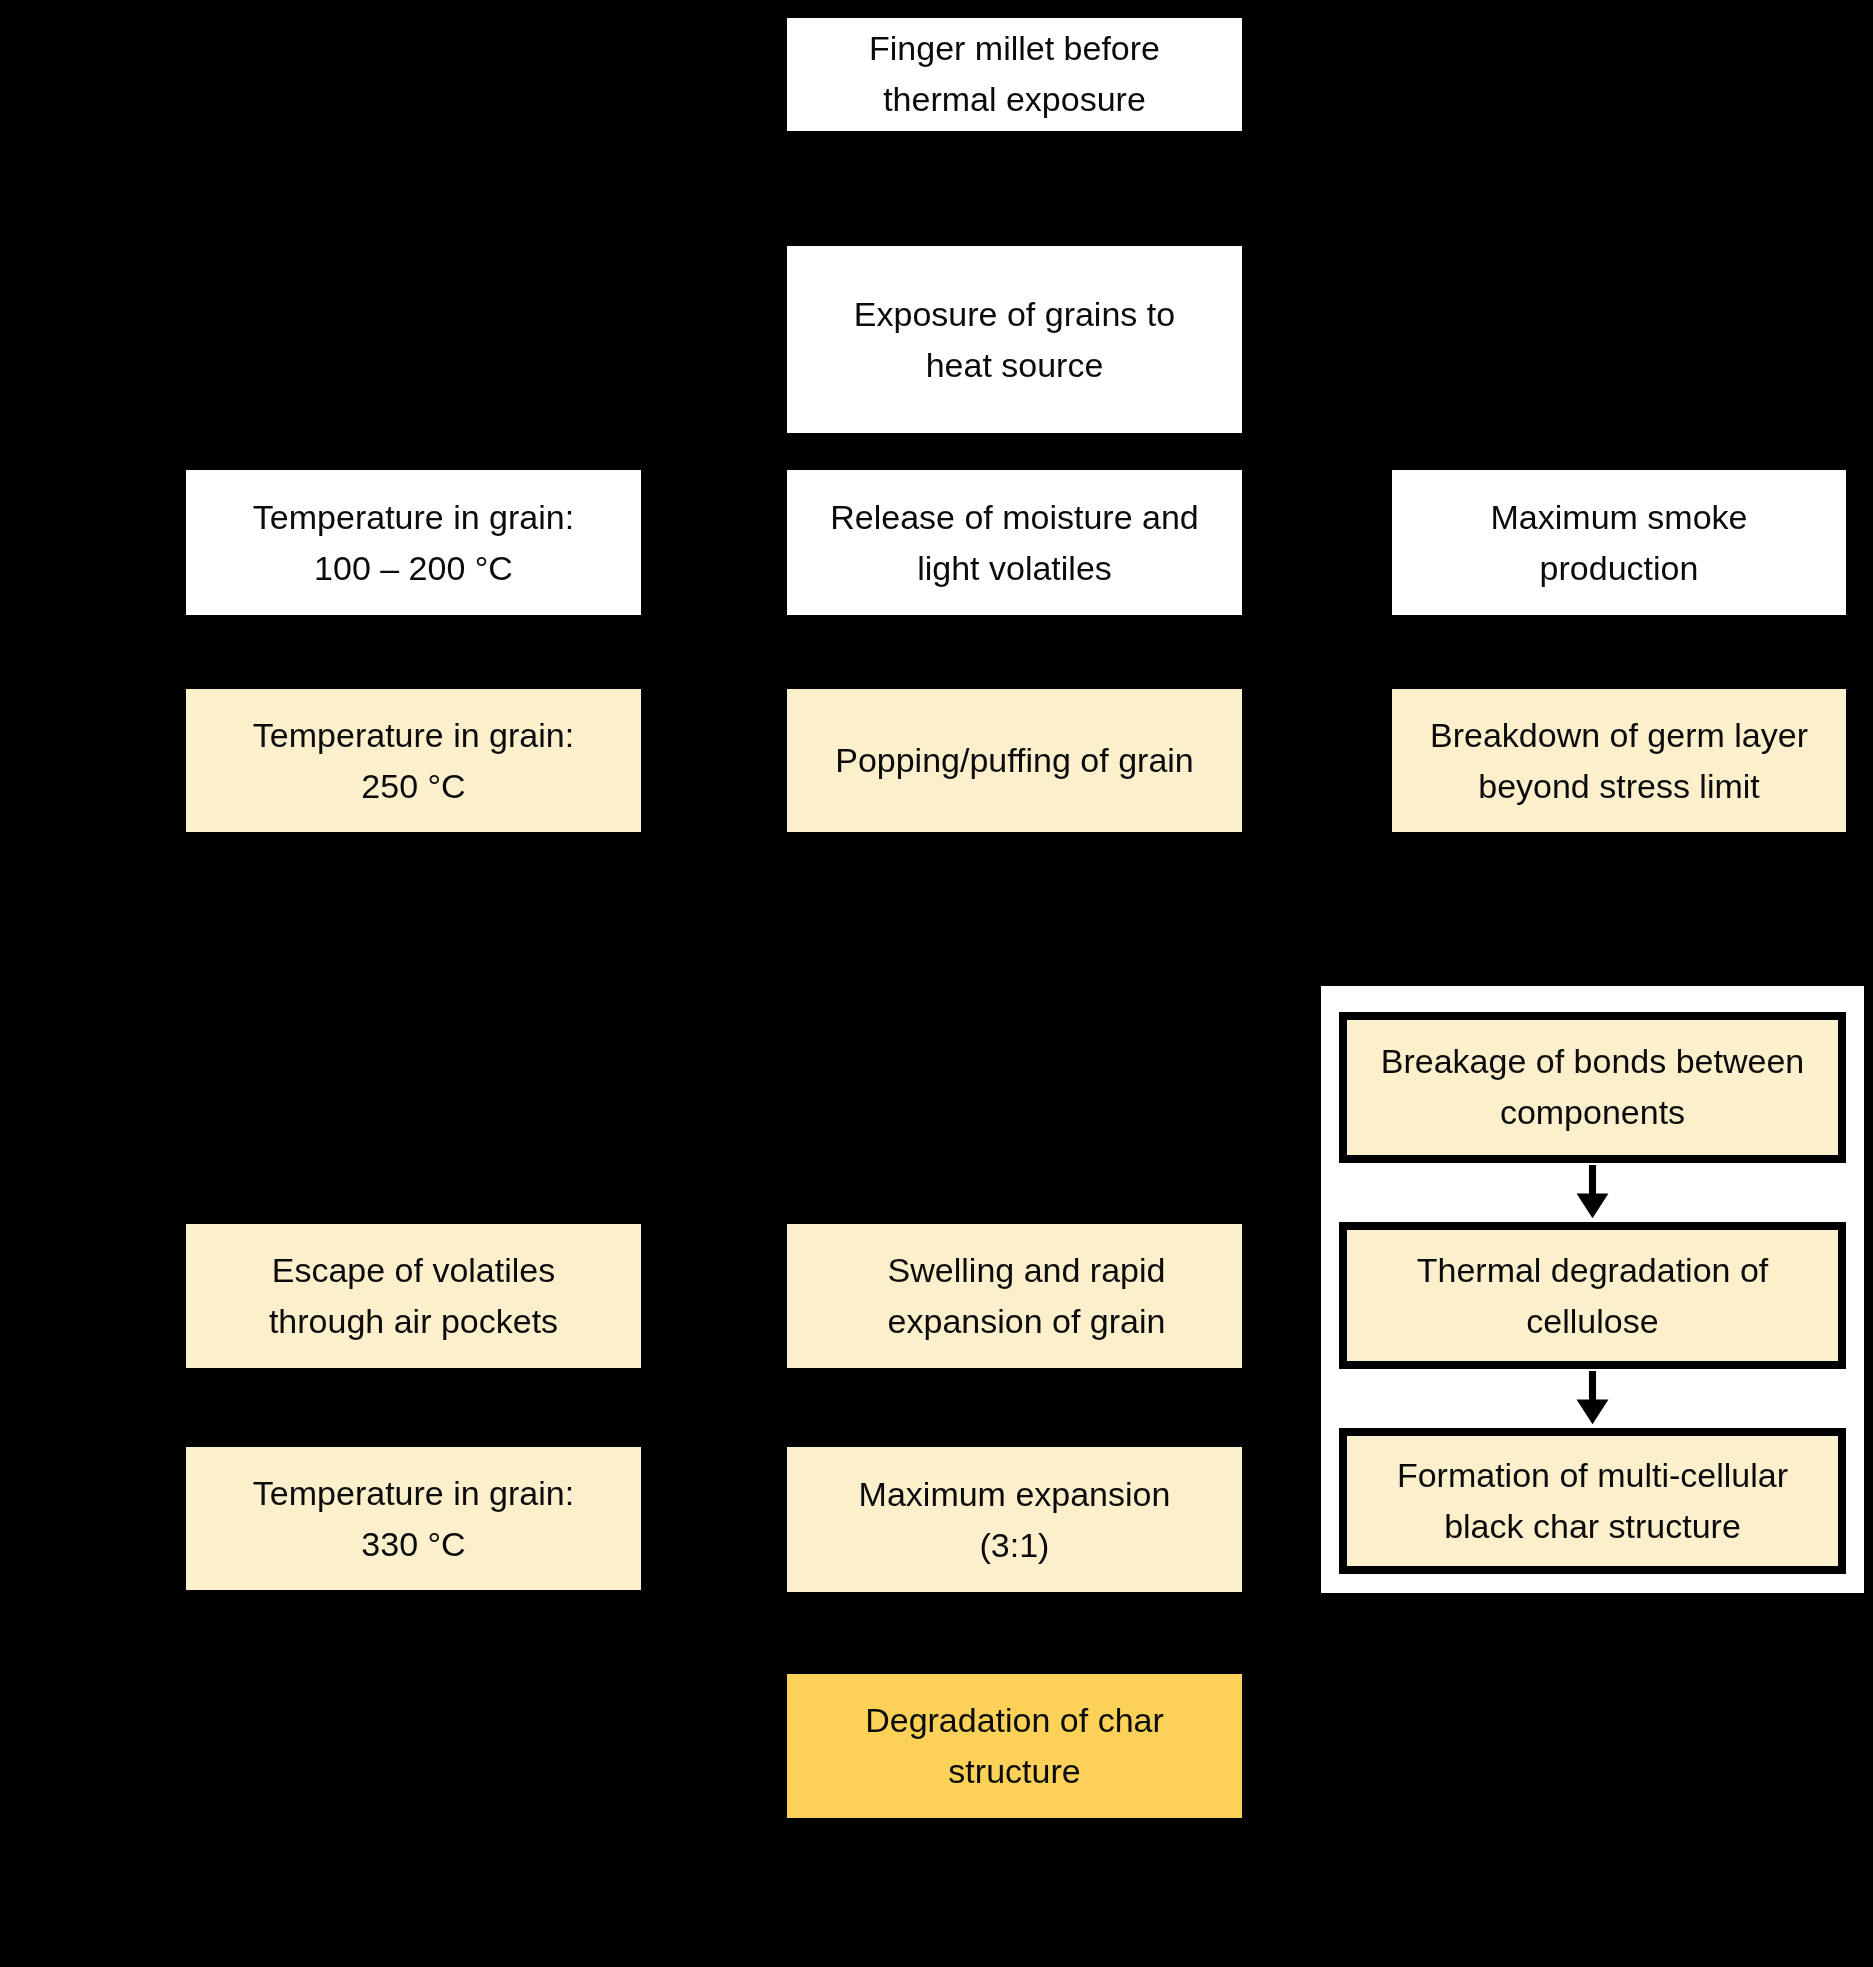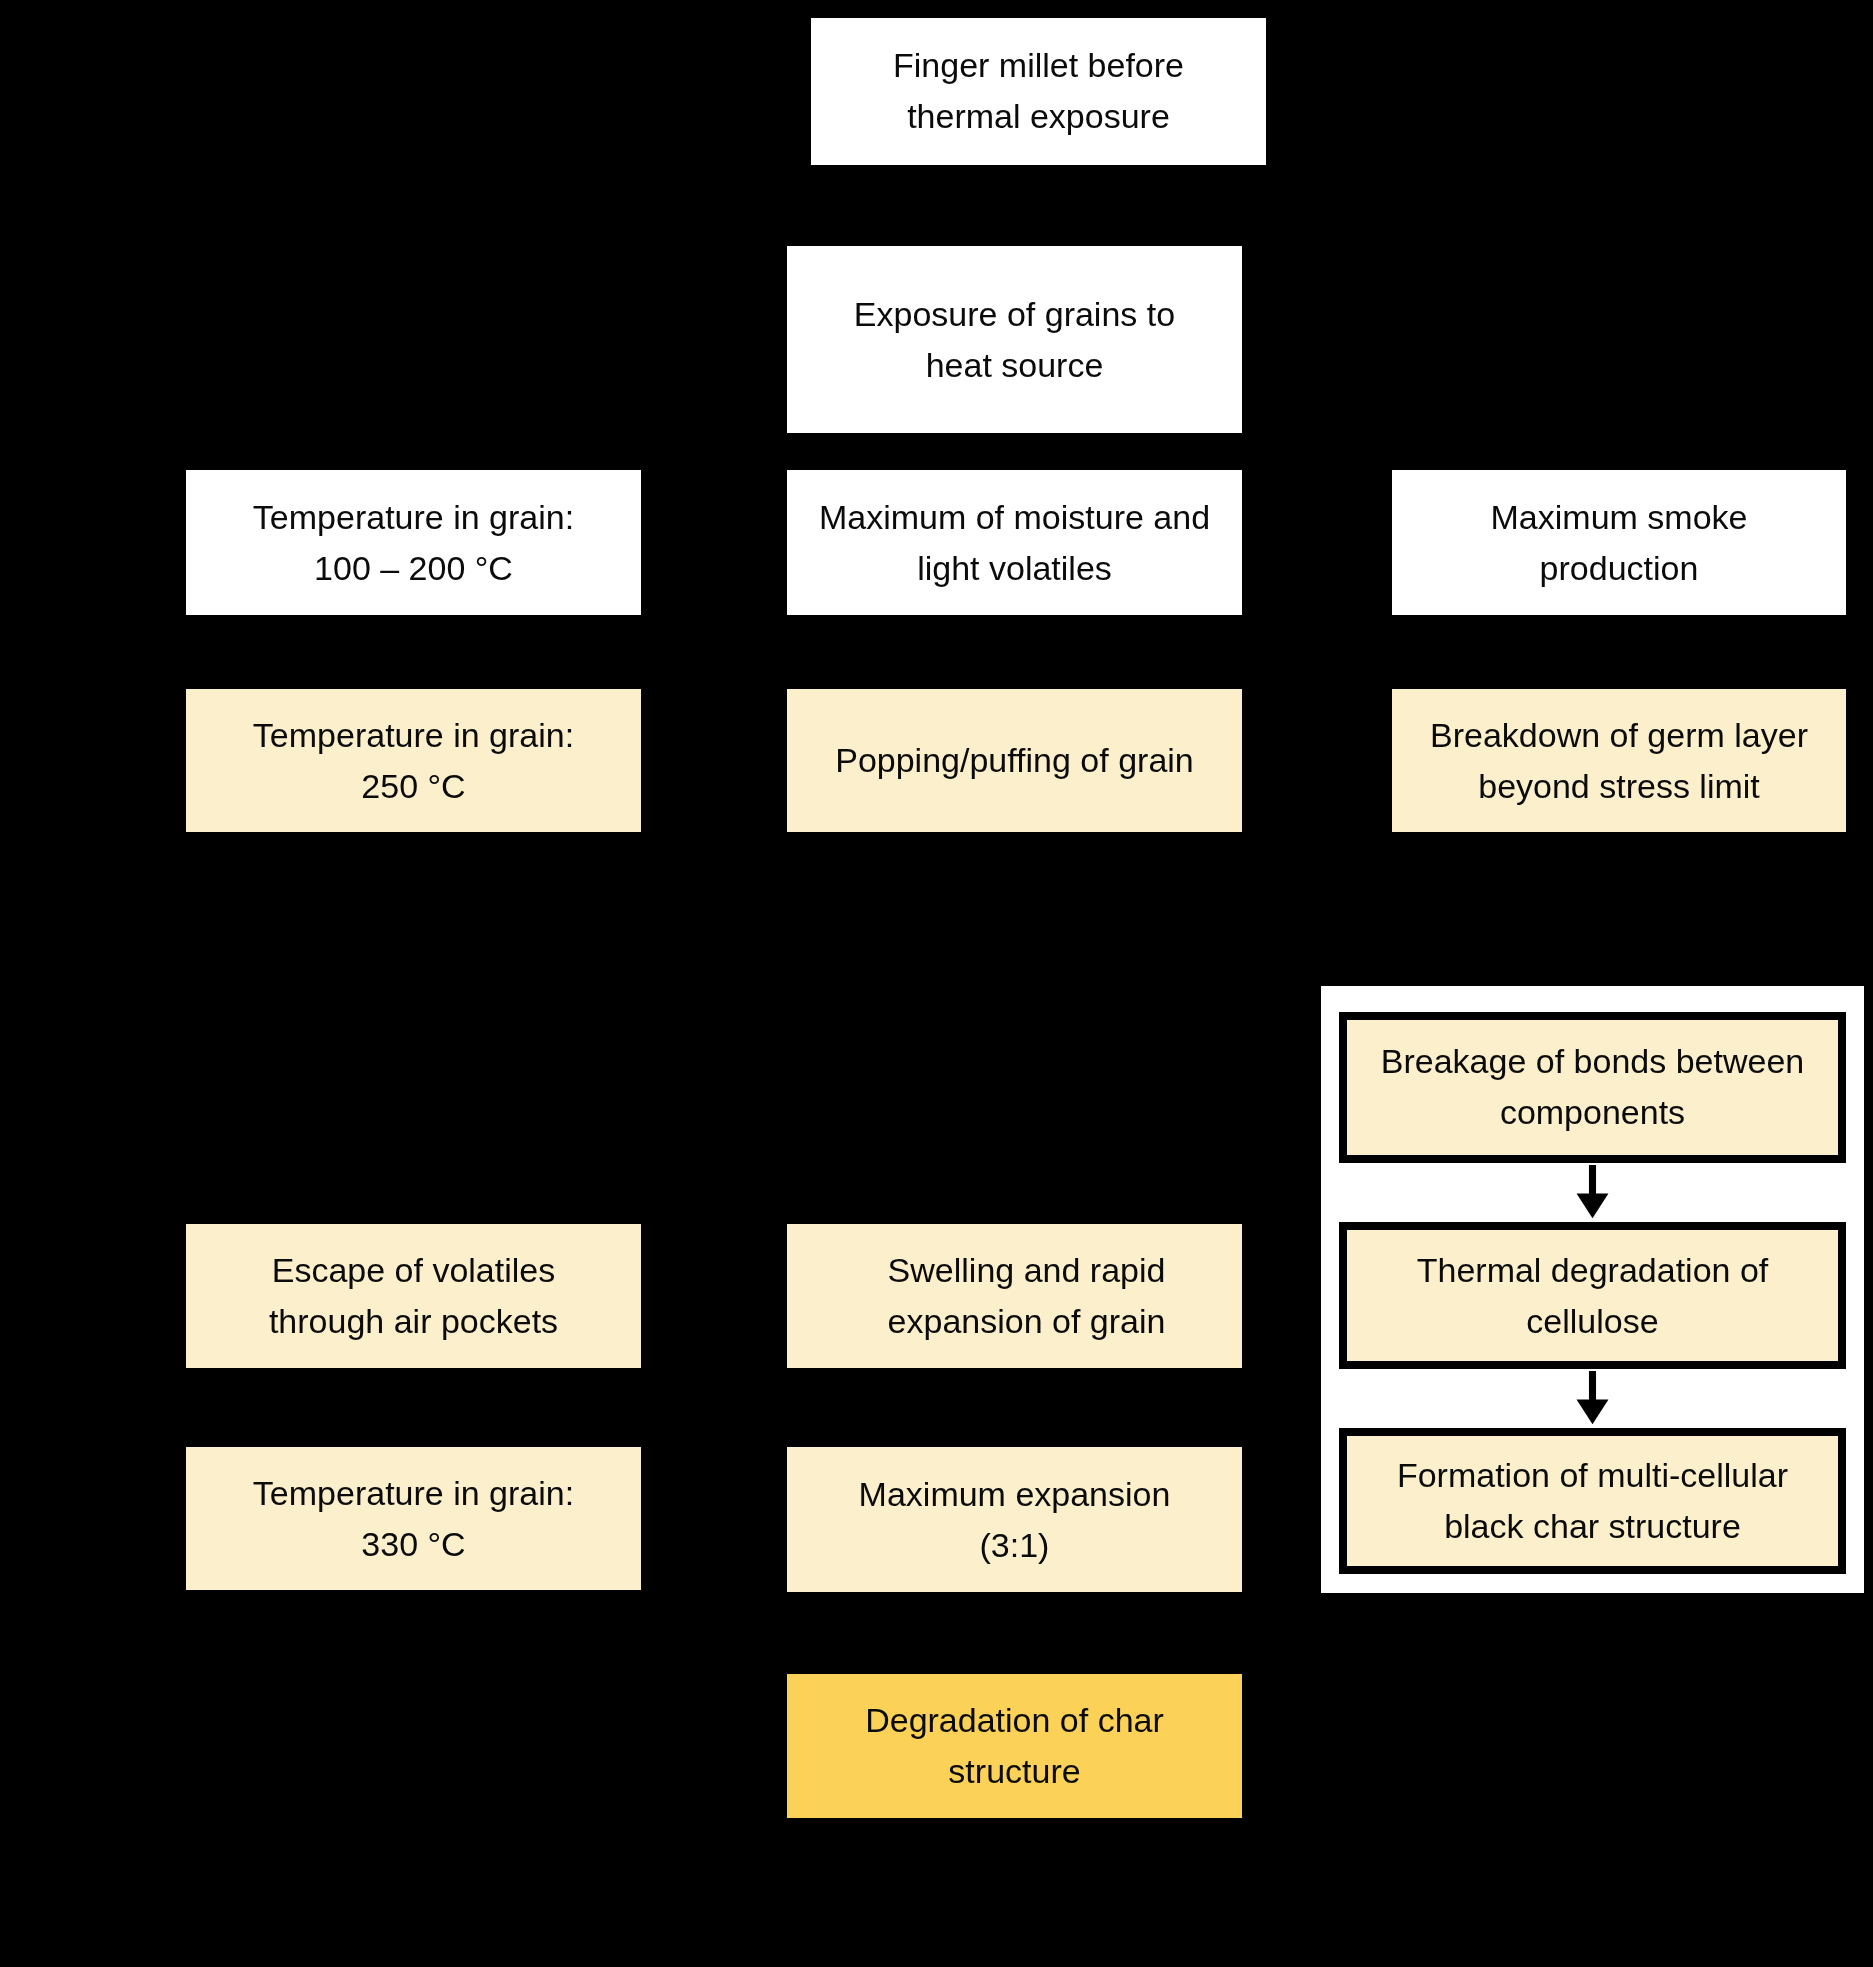--- a/index.html
+++ b/index.html
@@ -58,37 +58,37 @@
     color:var(--text);
   }
   .arrow-svg{display:block;flex:0 0 auto;}
   .arrow-svg .shape{fill:var(--arrow);}
 </style>
 </head>
 <body>
 
 <div class="canvas">
 
-  <div class="node white" style="left:787px;top:17.7px;width:455px;height:147px;margin-left:24px;">
+  <div class="node white" style="left:787px;top:17.7px;width:455px;height:113px;">
     <span class="label">Finger millet before
 thermal exposure</span>
   </div>
 
   <div class="node white" style="left:787px;top:246px;width:455px;height:187px;">
     <span class="label">Exposure of grains to
 heat source</span>
   </div>
 
   <div class="node white" style="left:186px;top:470px;width:455px;height:145px;">
     <span class="label">Temperature in grain:
 100 – 200 °C</span>
   </div>
 
   <div class="node white" style="left:787px;top:470px;width:455px;height:145px;">
-    <span class="label">Maximum of moisture and
+    <span class="label">Release of moisture and
 light volatiles</span>
   </div>
 
   <div class="node white" style="left:1392px;top:470px;width:454px;height:145px;">
     <span class="label">Maximum smoke
 production</span>
   </div>
 
   <div class="node cream" style="left:186px;top:689px;width:455px;height:143px;">
     <span class="label">Temperature in grain:

